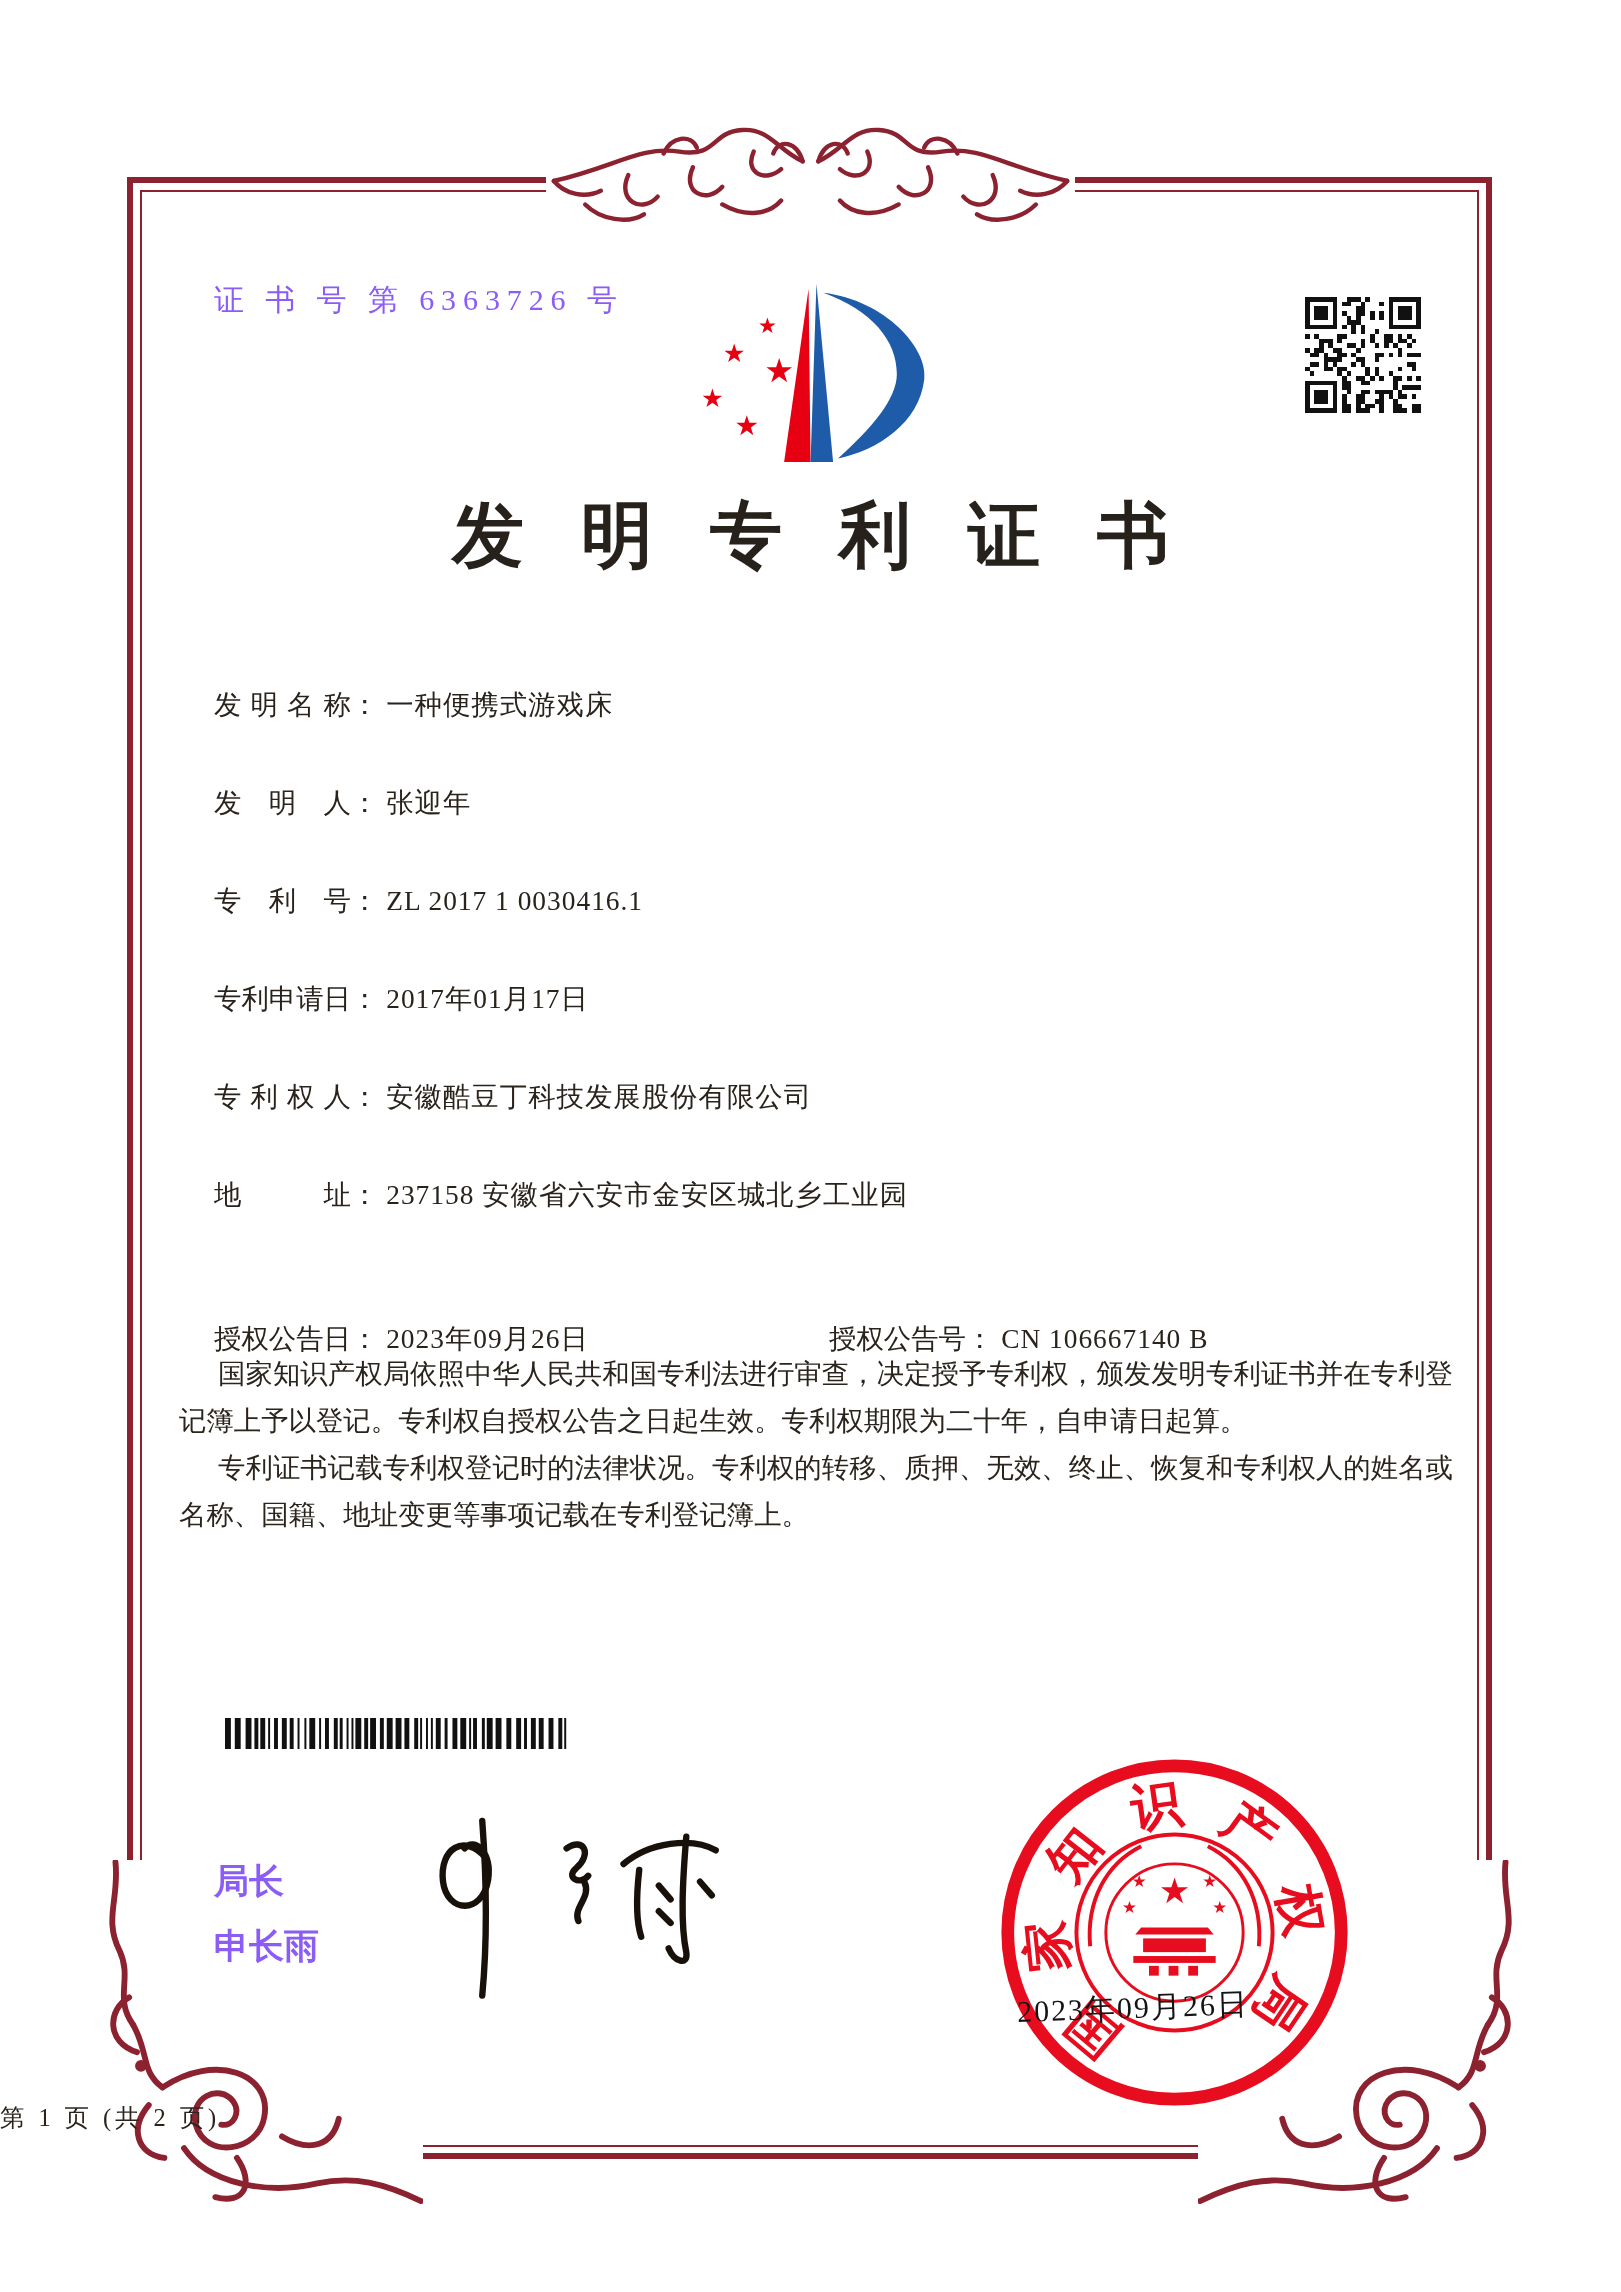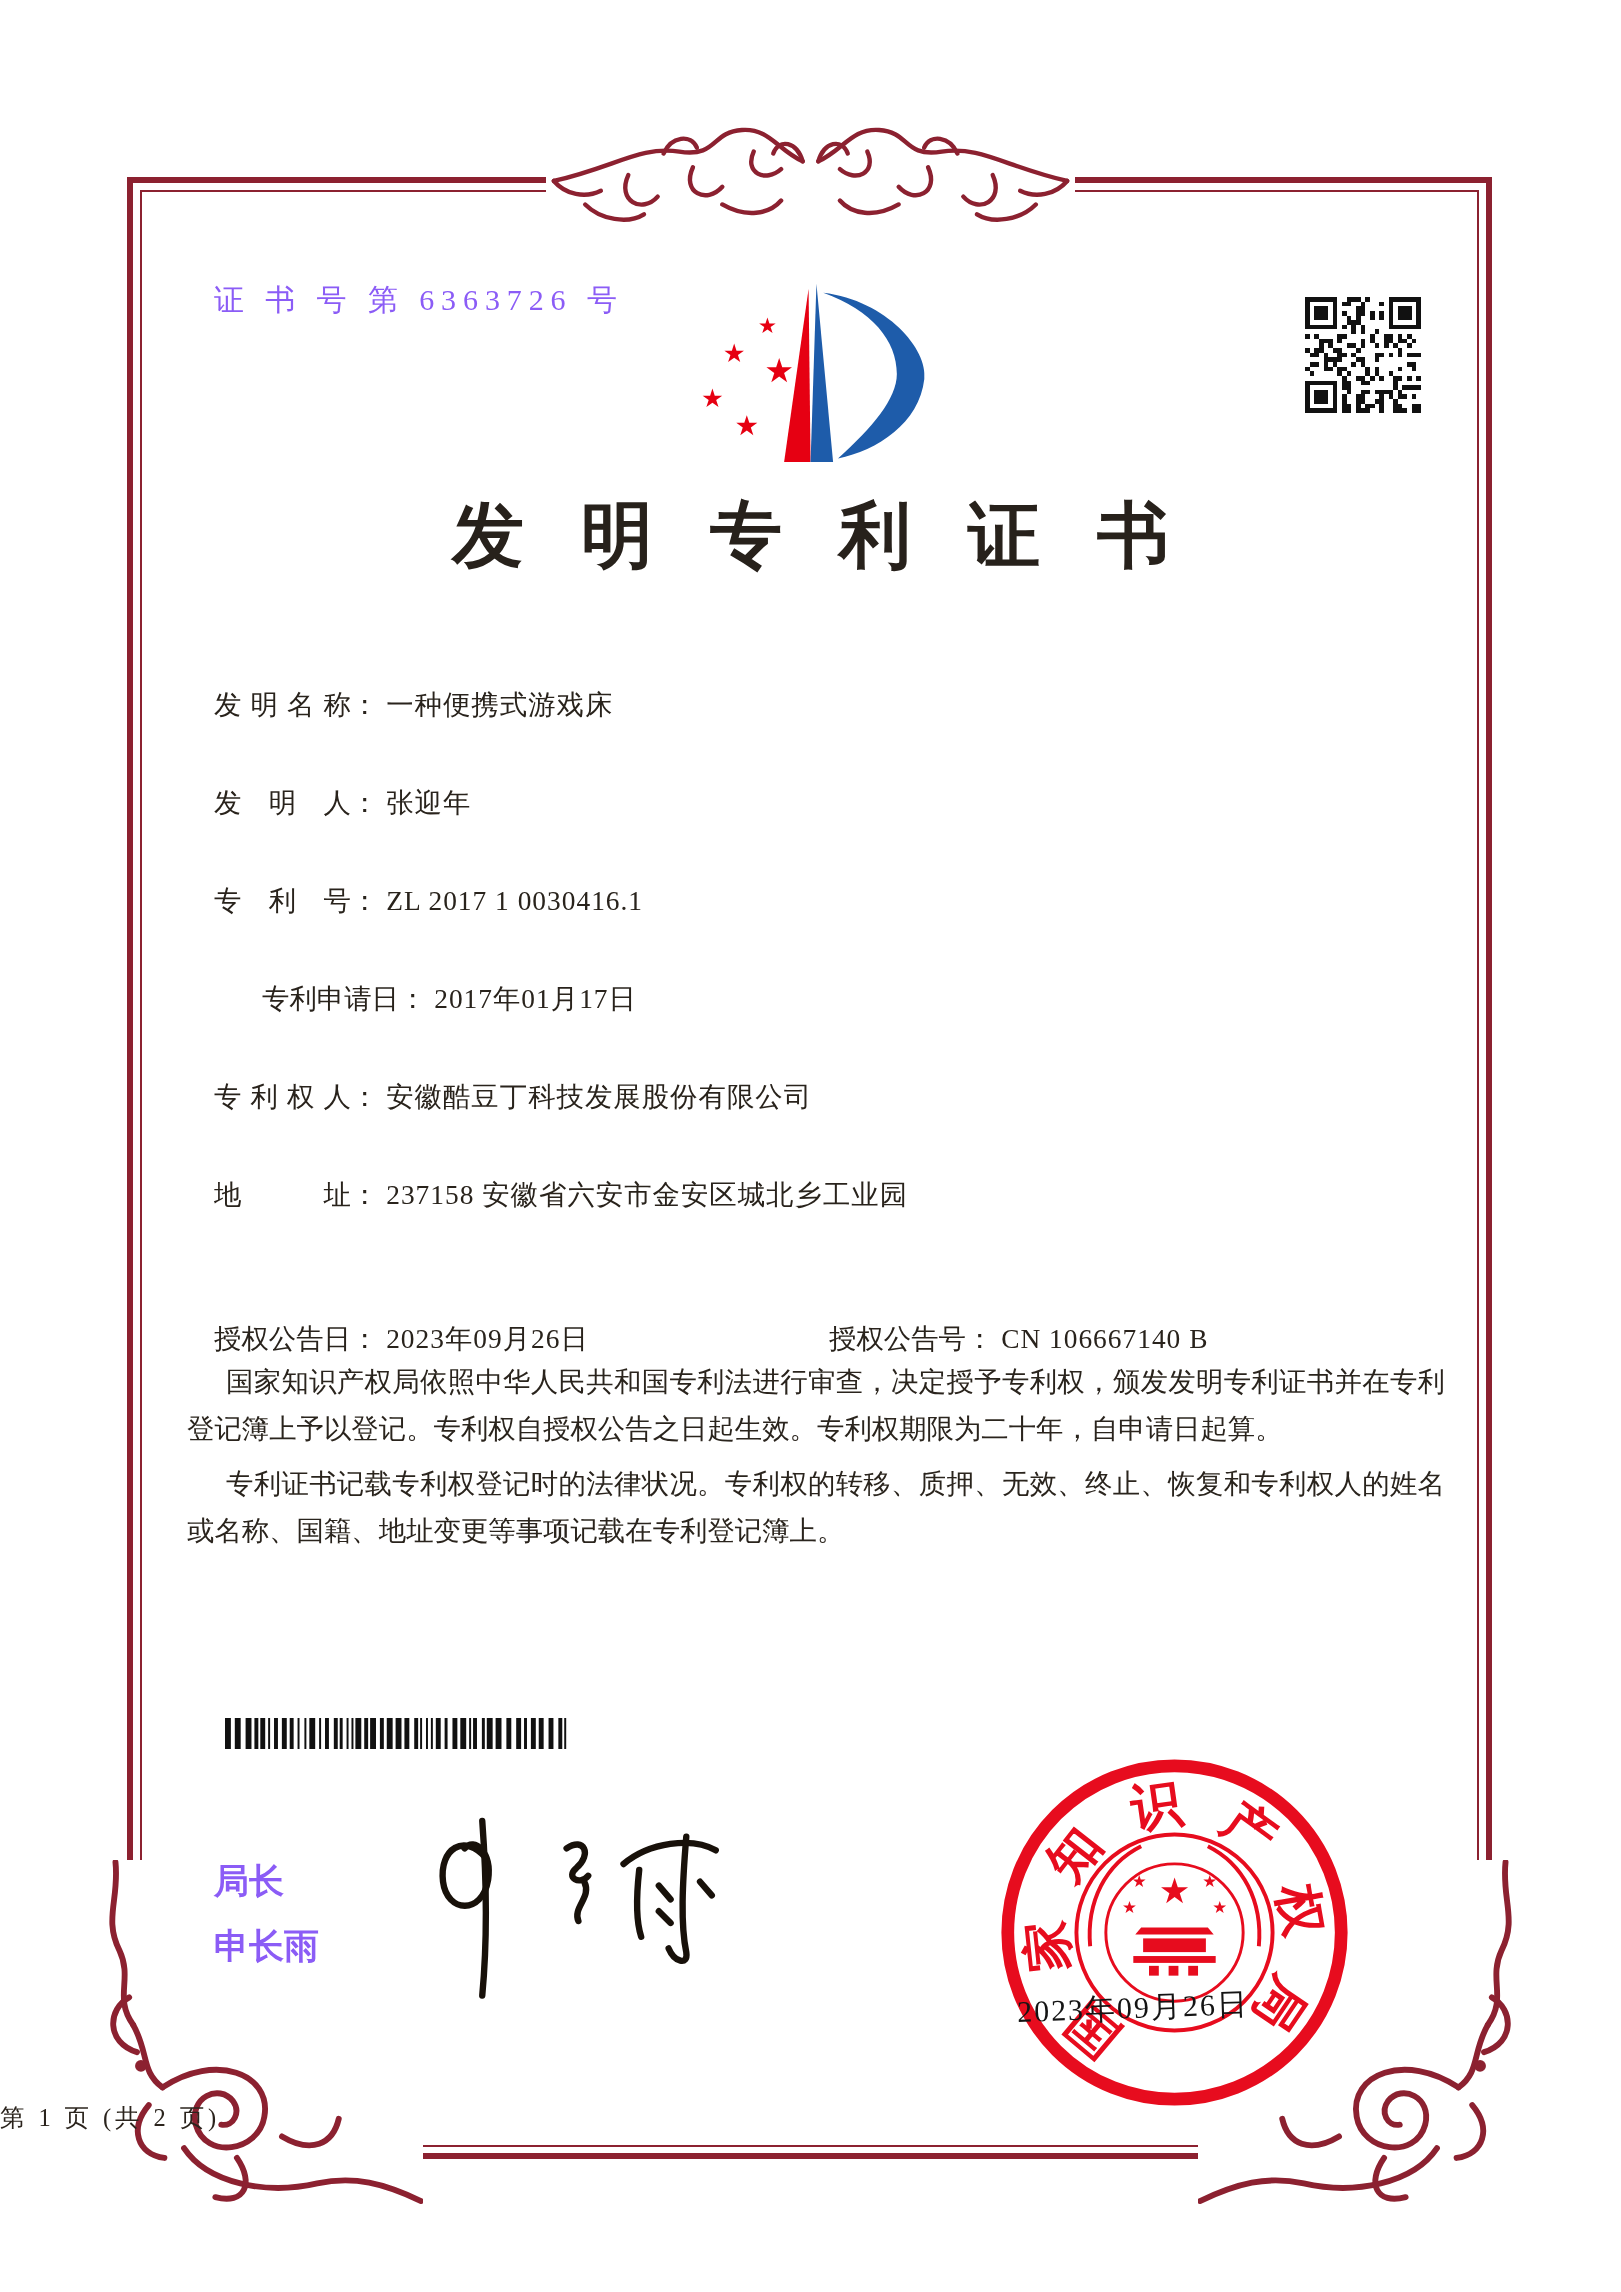--- a/index.html
+++ b/index.html
@@ -28,21 +28,21 @@
   
   .field-row{left:214px;font-size:27.4px;z-index:3;white-space:nowrap;color:#29231c;}
   .flabel{display:inline-block;width:137px;text-align:justify;text-align-last:justify;vertical-align:bottom;}
   .fcolon{display:inline-block;margin-right:7.8px;}
   .fvalue{letter-spacing:1px;}
   .grant-group{display:inline-block;}
   .grant-no{position:absolute;left:615px;top:0;white-space:nowrap;}
   
   .paras{left:179px;top:1351px;width:1274px;font-size:27.4px;line-height:47px;
     text-align:justify;color:#2a241d;z-index:3;}
-  .paras p{margin:8px;text-indent:39px;}
+  .paras p{margin:0;text-indent:39px;}
   
   .barcode-wrap{left:225px;top:1718px;width:351px;height:31px;z-index:3;}
   
   .signer{left:214px;z-index:3;font-family:Liberation Sans, sans-serif;
     font-weight:700;font-size:35px;color:#8b5cf6;}
   .signer-title{top:1858px;}
   .signer-name{top:1923px;}
   .signature-wrap{left:392px;top:1815px;width:363px;height:186px;z-index:3;}
   .sig-stroke{fill:none;stroke:#18110a;stroke-width:6.5;stroke-linecap:round;stroke-linejoin:round;}
   
@@ -327,21 +327,21 @@
 
 <div class="abs field-row" style="top:687px;">
   <span class="flabel">发明名称</span><span class="fcolon">：</span><span class="fvalue">一种便携式游戏床</span>
 </div>
 <div class="abs field-row" style="top:785px;">
   <span class="flabel">发明人</span><span class="fcolon">：</span><span class="fvalue">张迎年</span>
 </div>
 <div class="abs field-row" style="top:883px;">
   <span class="flabel">专利号</span><span class="fcolon">：</span><span class="fvalue">ZL 2017 1 0030416.1</span>
 </div>
-<div class="abs field-row" style="top:981px;margin-left:48px;">
+<div class="abs field-row" style="top:981px;">
   <span class="flabel">专利申请日</span><span class="fcolon">：</span><span class="fvalue">2017年01月17日</span>
 </div>
 <div class="abs field-row" style="top:1079px;">
   <span class="flabel">专利权人</span><span class="fcolon">：</span><span class="fvalue">安徽酷豆丁科技发展股份有限公司</span>
 </div>
 <div class="abs field-row" style="top:1177px;">
   <span class="flabel">地址</span><span class="fcolon">：</span><span class="fvalue">237158 安徽省六安市金安区城北乡工业园</span>
 </div>
 
 <div class="abs field-row" style="top:1273px;width:1274px;margin-top:48px;">

